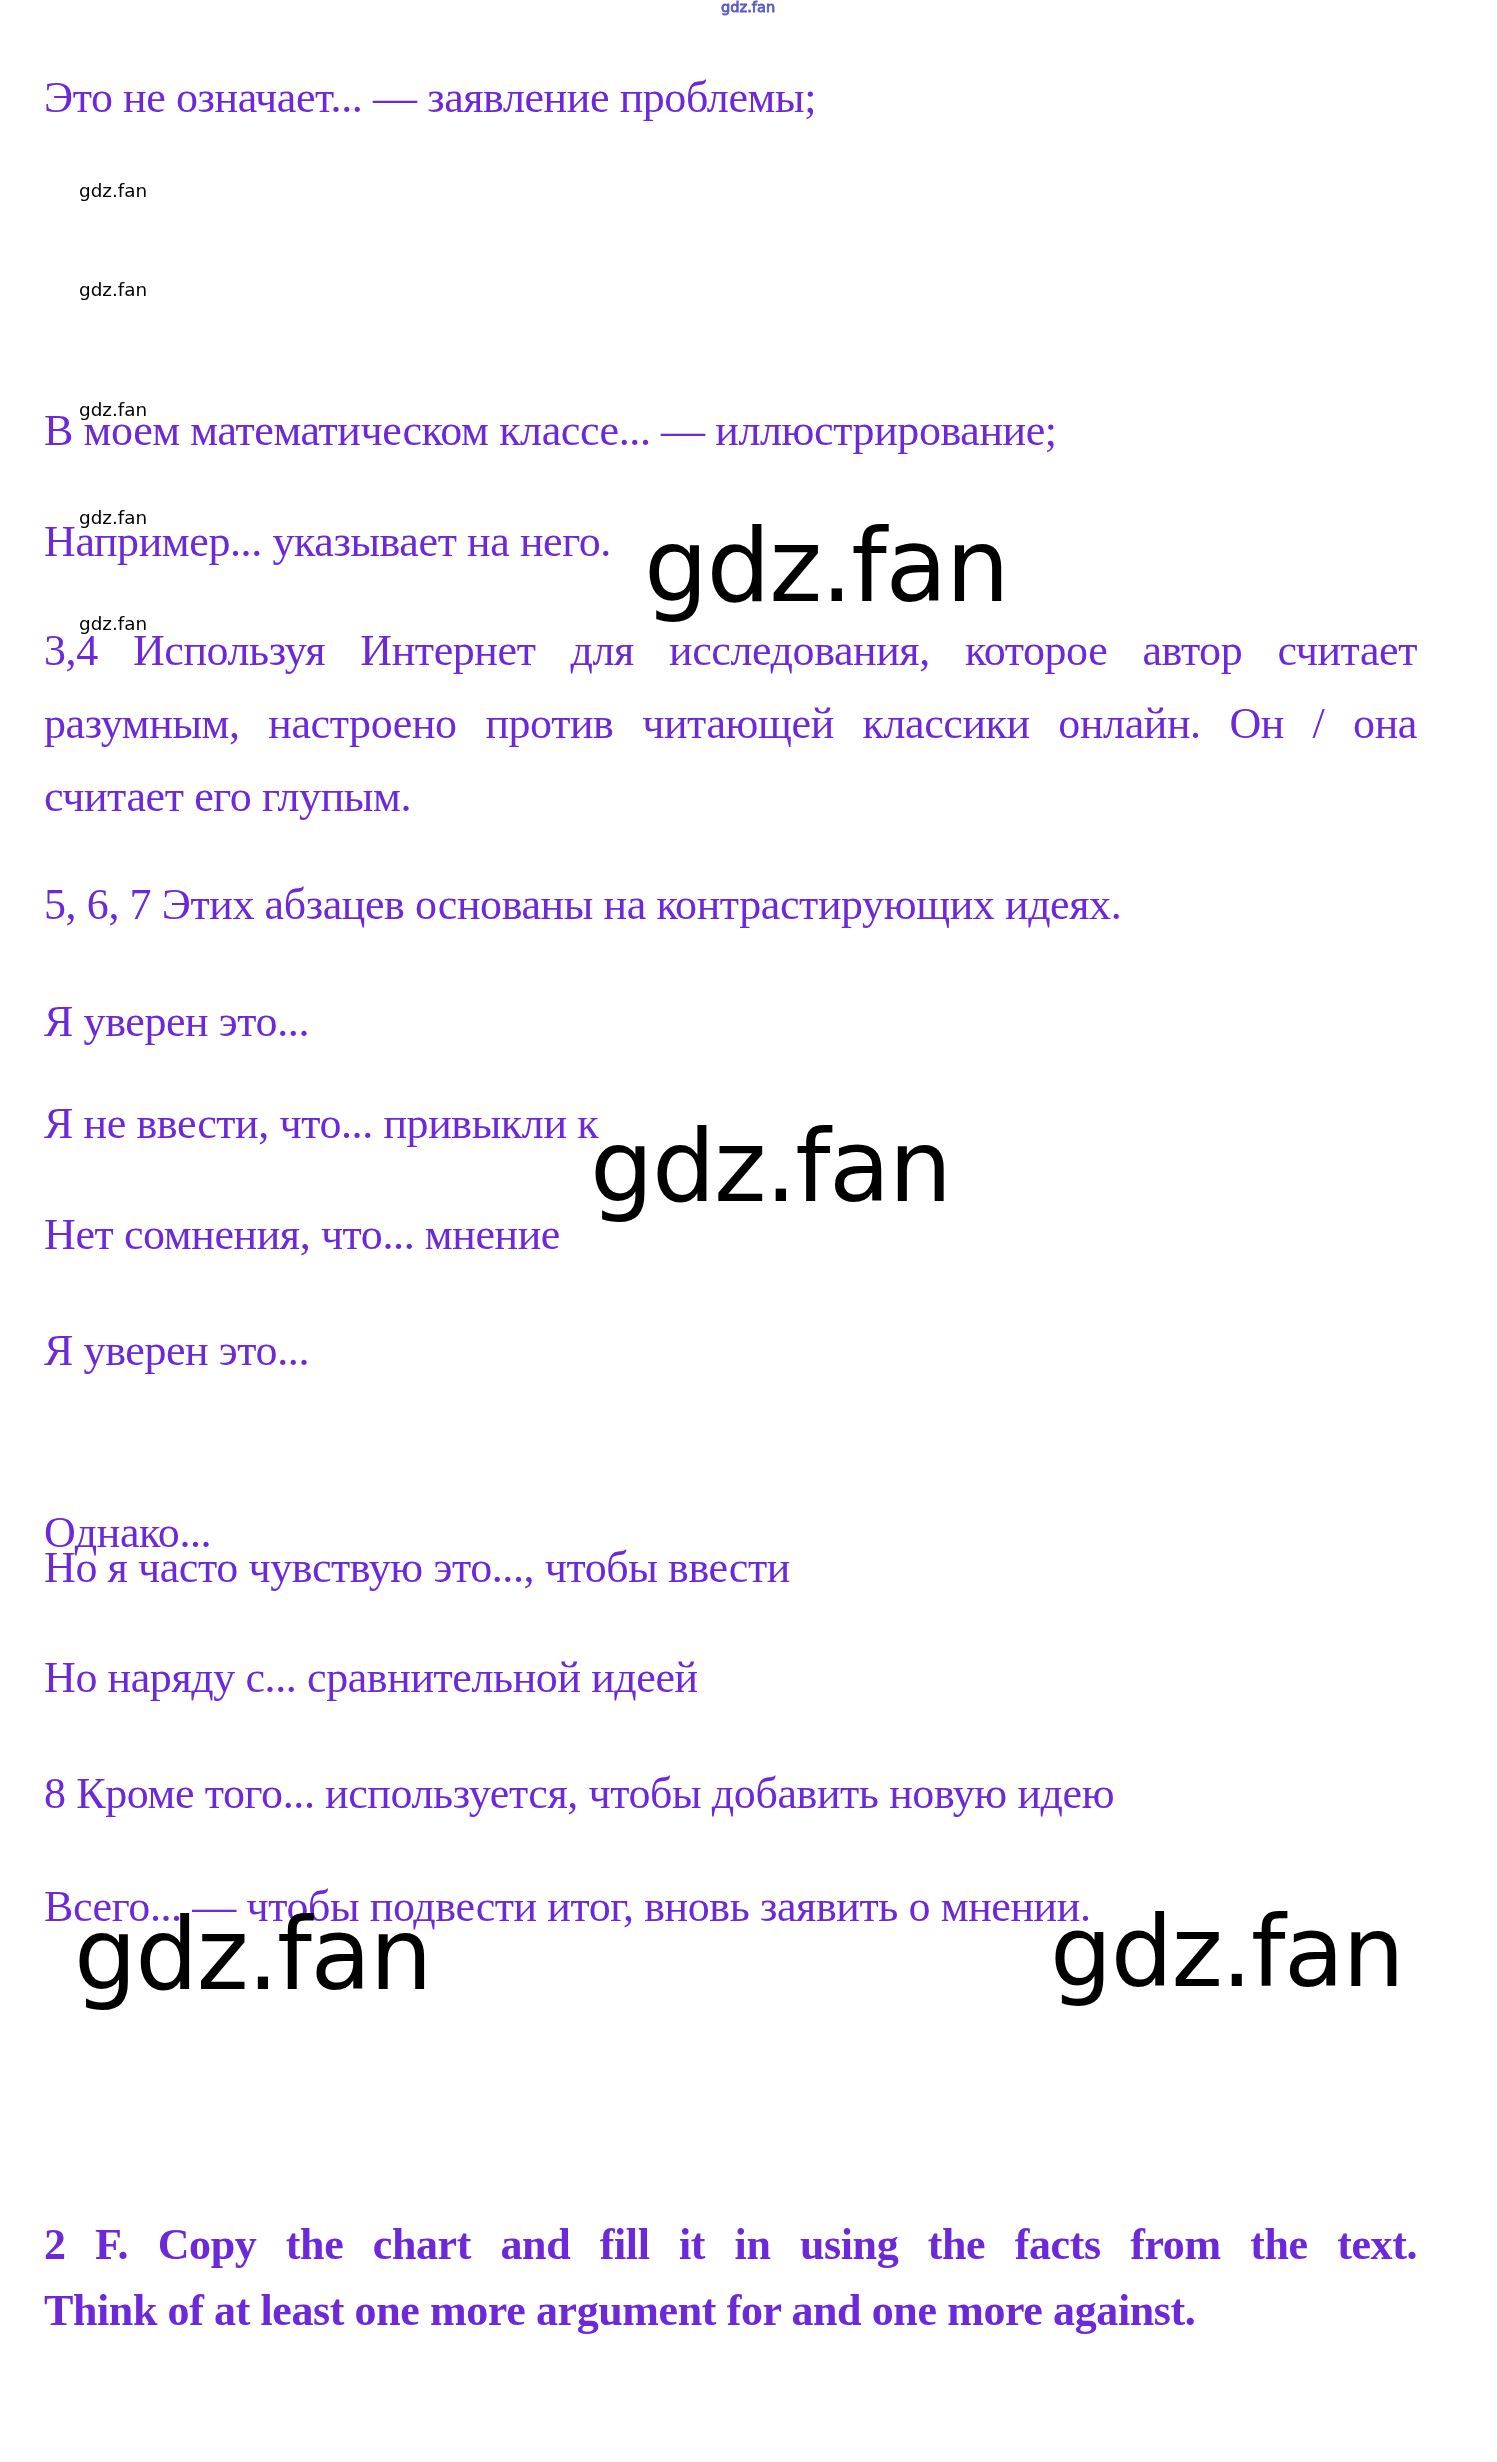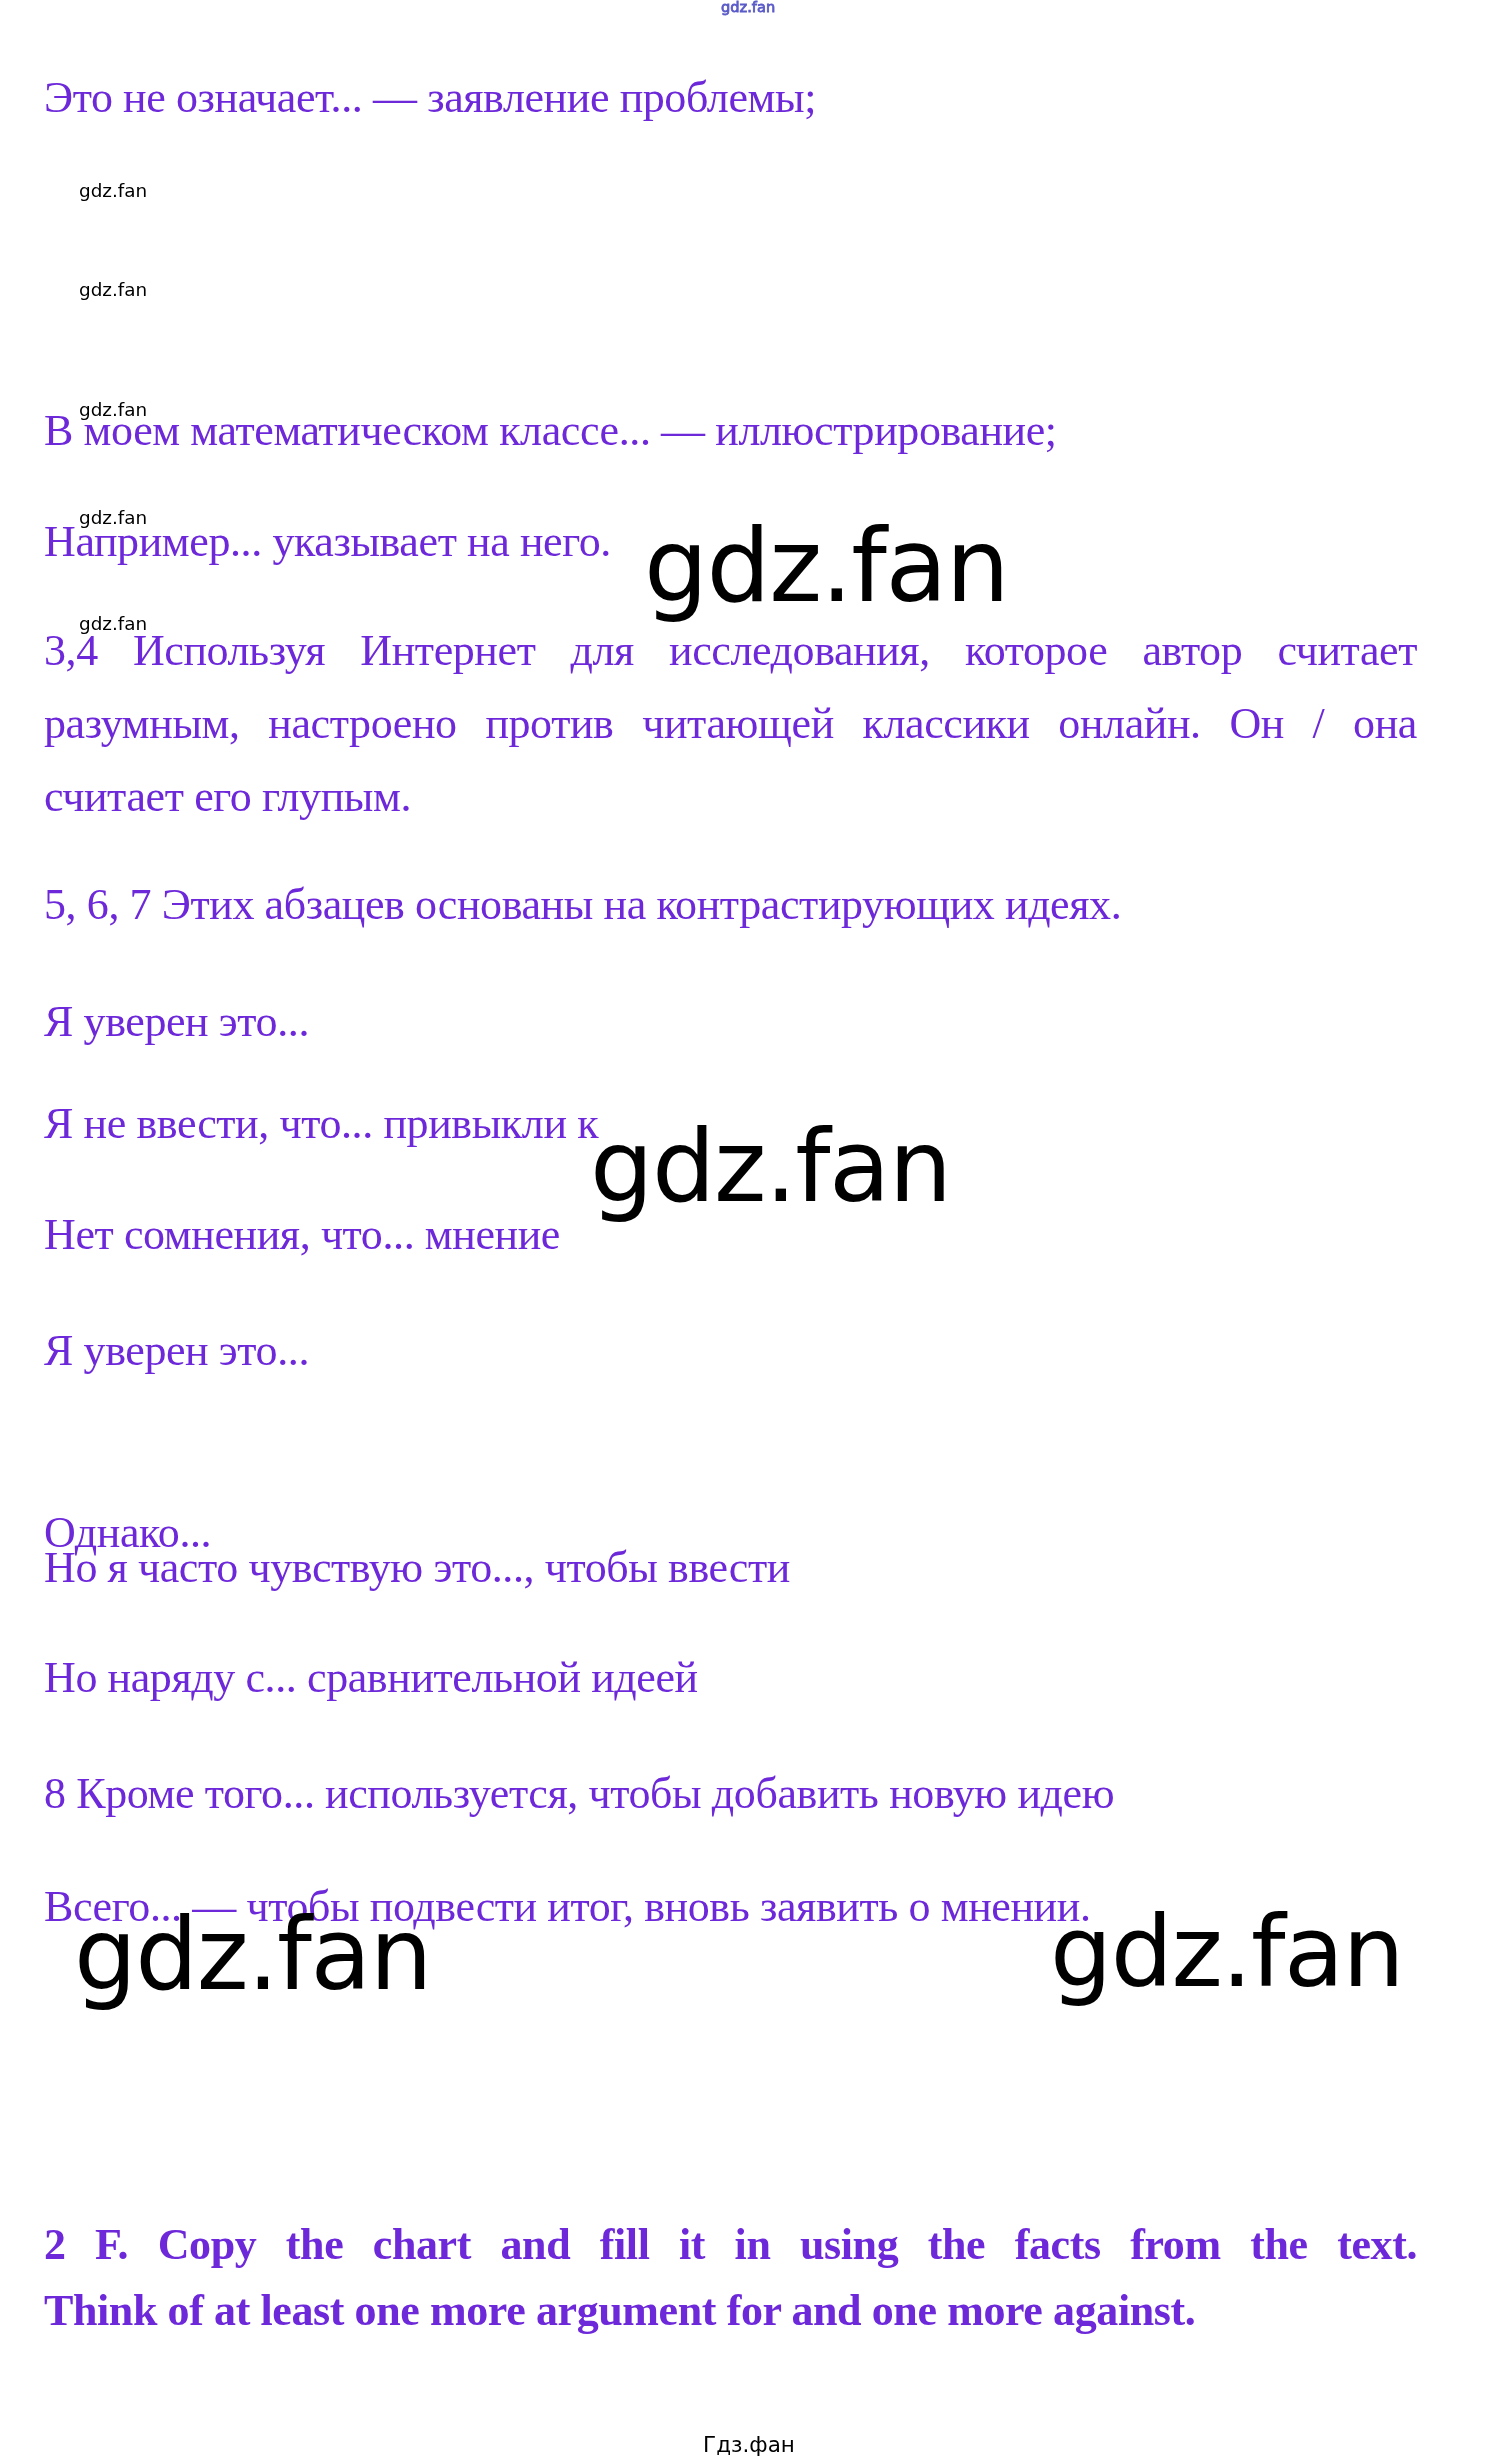--- a/index.html
+++ b/index.html
@@ -121,16 +121,15 @@
   <div class="line" style="top:1769px">8 Кроме того... используется, чтобы добавить новую идею</div>
 
   <div class="line" style="top:1882px">Всего... — чтобы подвести итог, вновь заявить о мнении.</div>
 
   <div class="wm-big" style="left:74px;top:1905px;font-size:99px">gdz.fan</div>
   <div class="wm-big" style="left:1050px;top:1903px;font-size:98px">gdz.fan</div>
 
   <div class="line just bold" style="top:2220px">2 F. Copy the chart and fill it in using the facts from the text.</div>
   <div class="line bold" style="top:2286px">Think of at least one more argument for and one more against.</div>
 
-  <div class="footer">Гдз.фан</div>
 
 </div>
 
 
 </body></html>

